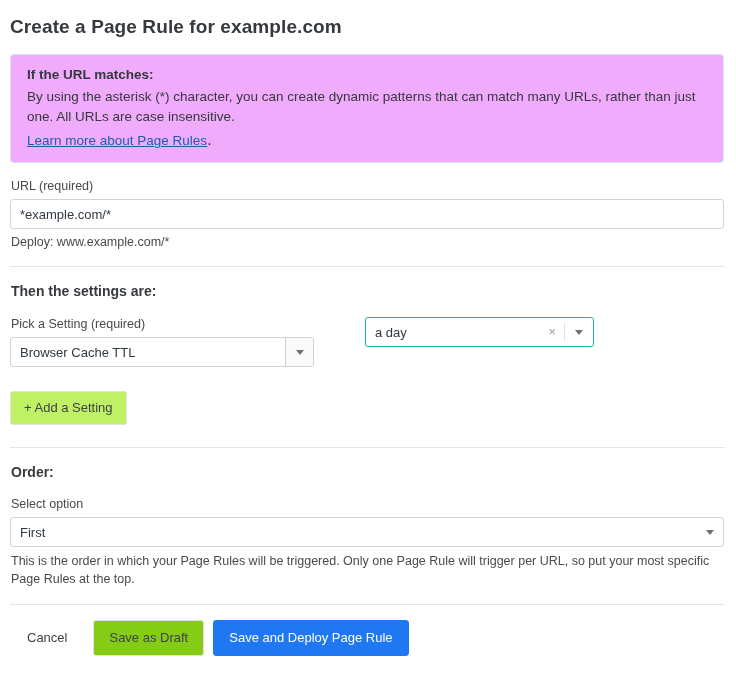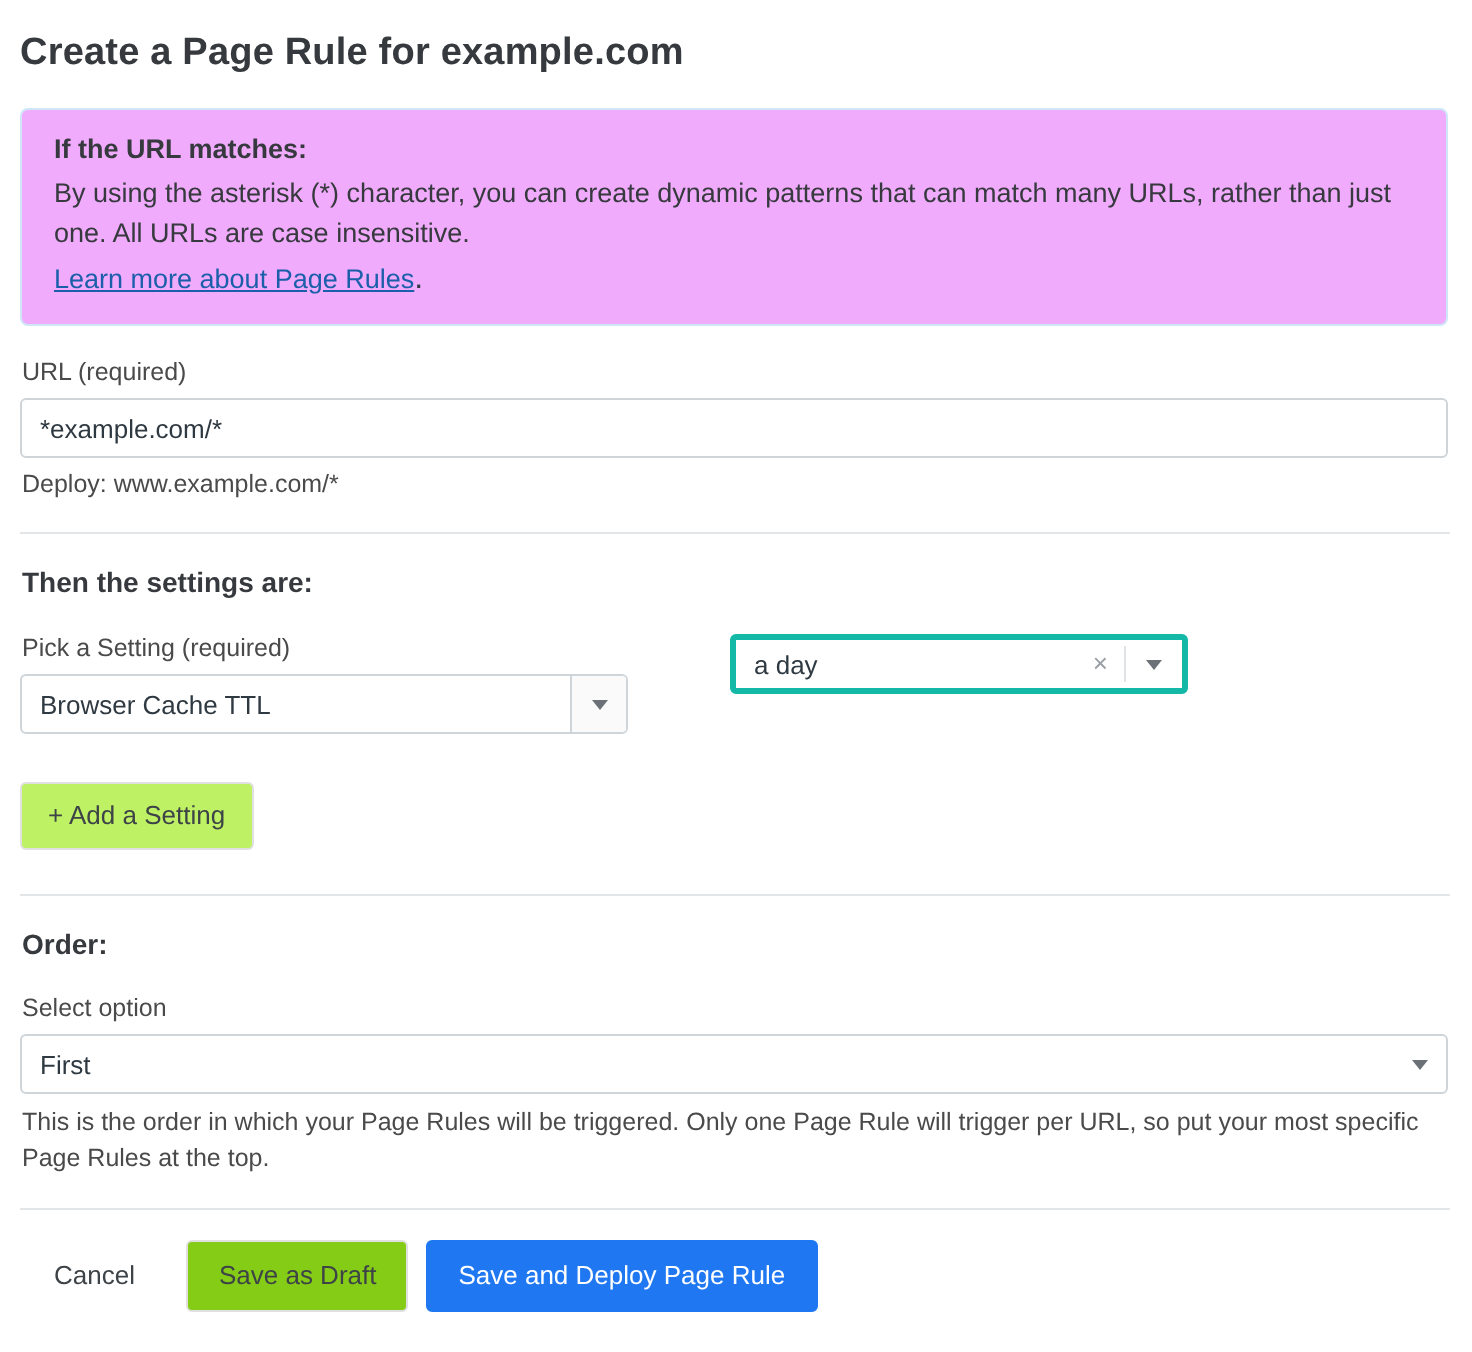--- a/index.html
+++ b/index.html
@@ -139,21 +139,21 @@
     border-right: 4px solid transparent;
     border-top: 5px solid #6b7177;
   }
 
   
   .rs-box {
     position: relative;
     width: 229px;
     height: 30px;
     box-sizing: border-box;
-    border: 3px solid #14b8a6;
+    border: 1px solid #14b8a6;
     border-radius: 3px;
     background: #fff;
     display: flex;
     align-items: center;
   }
   .rs-value {
     font-size: 13px;
     color: #2f3941;
     padding-left: 9px;
     flex: 1;

